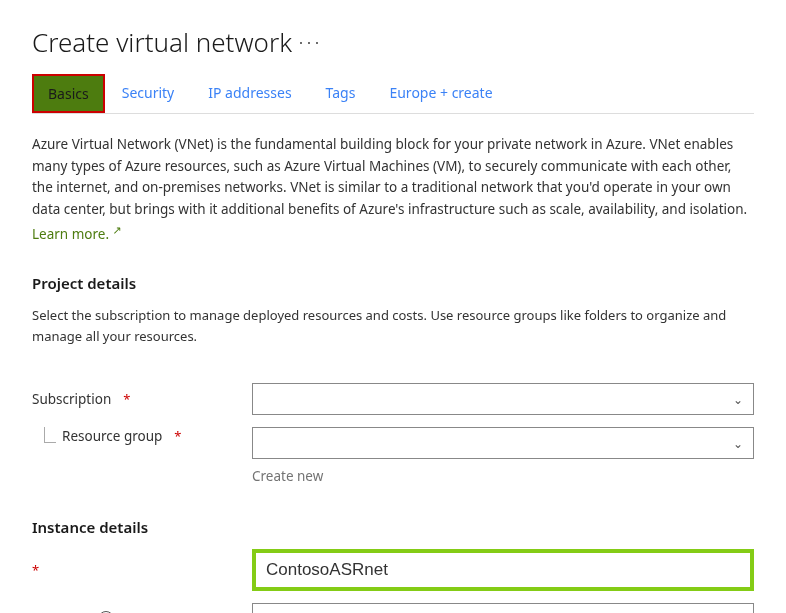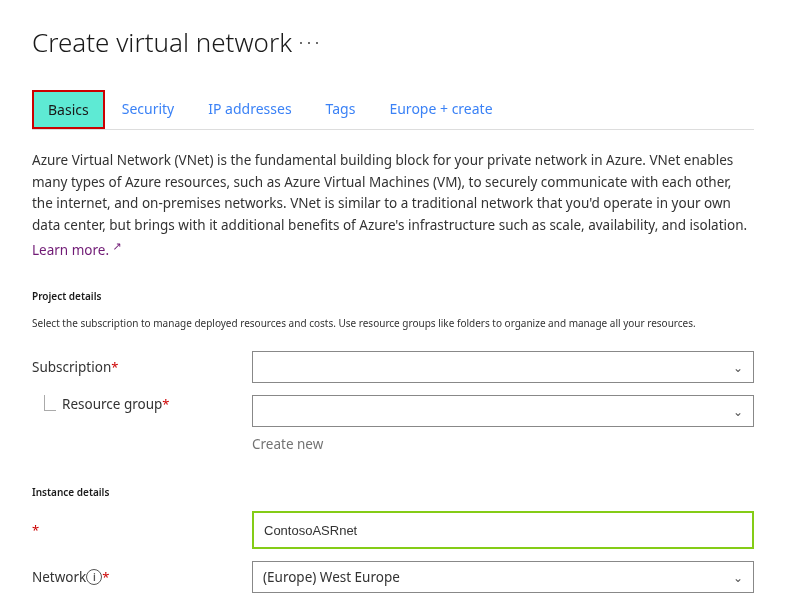--- a/index.html
+++ b/index.html
@@ -8,21 +8,21 @@
       font-size: 14px;
       color: #333;
       background: #fff;
       padding: 24px 32px;
       max-width: 786px;
     }
 
     .page-header {
       display: flex;
       align-items: center;
-      margin-bottom: 28px;
+      margin-bottom: 12px;
     }
 
     .page-title {
       font-size: 26px;
       font-weight: 300;
       color: #1a1a1a;
     }
 
     .ellipsis-btn {
       color: #555;
@@ -48,72 +48,72 @@
       font-size: 14px;
       color: #3b82f6;
       border: 1px solid transparent;
       position: relative;
       white-space: nowrap;
     }
 
     .tab.active {
       color: #1a1a1a;
       border: 2px solid #c00;
-      background: #5eead4;
+      background: #4d7c0f;
       font-weight: 400;
       margin-bottom: -1px;
       padding: 8px 14px;
     }
 
     .description-box {
       font-size: 13.5px;
       color: #333;
       line-height: 1.6;
       margin-bottom: 28px;
       max-width: 720px;
     }
 
     .description-box a {
-      color: #701a75;
+      color: #4d7c0f;
       text-decoration: none;
     }
 
     .section-title {
-      font-size: 10px;
+      font-size: 15px;
       font-weight: 600;
       color: #1a1a1a;
       margin-bottom: 12px;
     }
 
     .section-description {
-      font-size: 10px;
+      font-size: 13px;
       color: #333;
       line-height: 1.6;
-      margin-bottom: 20px;
+      margin-bottom: 36px;
       max-width: 720px;
     }
 
     .form-section {
       margin-bottom: 32px;
     }
 
     .form-row {
       display: flex;
       align-items: center;
       margin-bottom: 12px;
       gap: 0;
     }
 
     .form-label {
       font-size: 13.5px;
       color: #333;
       min-width: 220px;
       display: flex;
       align-items: center;
-      gap: 0;
+      gap: 12px;
     }
 
     .required-star {
       color: #c00;
       font-size: 13px;
     }
 
     .indent-label {
       padding-left: 28px;
     }
@@ -137,23 +137,23 @@
     }
 
     .dropdown-chevron {
       color: #555;
       font-size: 12px;
     }
 
     .text-input {
       width: 100%;
       height: 32px;
-      border: 2px solid #84cc16;
+      border: 4px solid #84cc16;
       padding: 17px 10px;
-      font-size: 13px;
+      font-size: 17px;
       color: #333;
       outline: none;
     }
 
     .create-new-link {
       color: #737373;
       font-size: 13.5px;
       cursor: pointer;
       text-decoration: none;
       display: inline-block;

